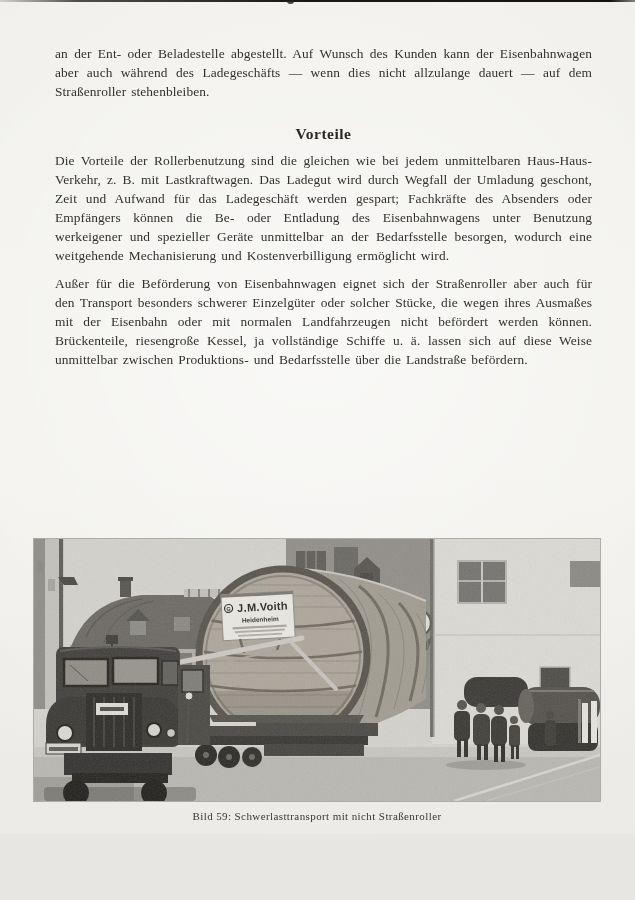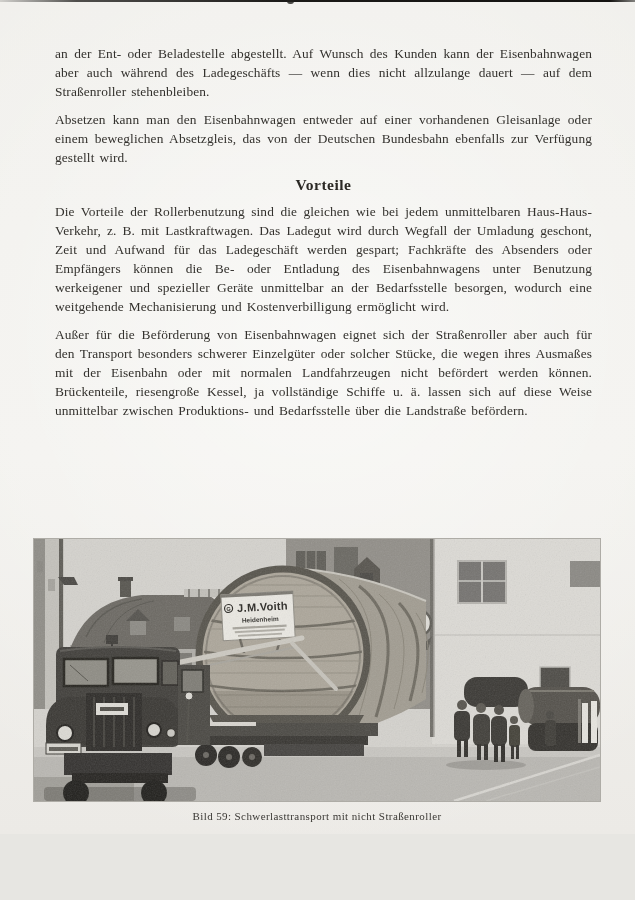--- a/index.html
+++ b/index.html
@@ -15,21 +15,21 @@
     background:linear-gradient(to right, rgba(25,24,22,0.15) 0%, rgba(25,24,22,0.75) 12%, #1b1a18 45%, #141311 96%, rgba(20,19,17,0.5) 100%);
   }
   .scan-dot{position:absolute;top:0;left:287px;width:7px;height:4px;background:#201f1d;border-radius:0 0 3px 3px;opacity:.8;}
   .textcol{position:absolute;left:55px;top:44px;width:537px;color:#33312d;}
   .para{
     font-size:13.4px;line-height:19px;text-align:justify;
     letter-spacing:0.1px;word-spacing:1.5px;margin:0 0 9px 0;
   }
   .heading{
     font-size:15.5px;font-weight:bold;text-align:center;color:#2b2925;
-    letter-spacing:0.5px;margin:9px 0 8px 0;
+    letter-spacing:0.5px;margin:24px 0 8px 0;
   }
   .heading.second{margin-top:17px;}
   figure.photo{position:absolute;left:34px;top:539px;width:566px;height:262px;margin:0;
     outline:1px solid #aeaca6;}
   .caption{
     position:absolute;left:34px;top:810px;width:566px;text-align:center;
     font-size:11px;letter-spacing:0.4px;color:#3a3834;font-family:"Liberation Serif",serif;
   }
   .pagenum{
     position:absolute;left:558px;top:832px;width:44px;text-align:center;
@@ -38,21 +38,20 @@
 </style>
 </head>
 <body>
 
 <div class="page">
   <div class="scan-line"></div>
   <div class="scan-dot"></div>
 
   <div class="textcol">
     <p class="para">an der Ent- oder Beladestelle abgestellt. Auf Wunsch des Kunden kann der Eisenbahnwagen aber auch während des Ladegeschäfts — wenn dies nicht allzulange dauert — auf dem Straßenroller stehenbleiben.</p>
-    <p class="para">Absetzen kann man den Eisenbahnwagen entweder auf einer vorhandenen Gleisanlage oder einem beweglichen Absetzgleis, das von der Deutschen Bundesbahn ebenfalls zur Verfügung gestellt wird.</p>
     <h2 class="heading">Vorteile</h2>
     <p class="para">Die Vorteile der Rollerbenutzung sind die gleichen wie bei jedem unmittelbaren Haus-Haus-Verkehr, z. B. mit Lastkraftwagen. Das Ladegut wird durch Wegfall der Umladung geschont, Zeit und Aufwand für das Ladegeschäft werden gespart; Fachkräfte des Absenders oder Empfängers können die Be- oder Entladung des Eisenbahnwagens unter Benutzung werkeigener und spezieller Geräte unmittelbar an der Bedarfsstelle besorgen, wodurch eine weitgehende Mechanisierung und Kostenverbilligung ermöglicht wird.</p>
     <p class="para">Außer für die Beförderung von Eisenbahnwagen eignet sich der Straßenroller aber auch für den Transport besonders schwerer Einzelgüter oder solcher Stücke, die wegen ihres Ausmaßes mit der Eisenbahn oder mit normalen Landfahrzeugen nicht befördert werden können. Brückenteile, riesengroße Kessel, ja vollständige Schiffe u. ä. lassen sich auf diese Weise unmittelbar zwischen Produktions- und Bedarfsstelle über die Landstraße befördern.</p>
   </div>
 
   <figure class="photo">
     <svg width="566" height="262" viewBox="0 0 566 262">
       <defs>
         <clipPath id="photoClip">
             <rect x="0" y="0" width="566" height="262"></rect>

